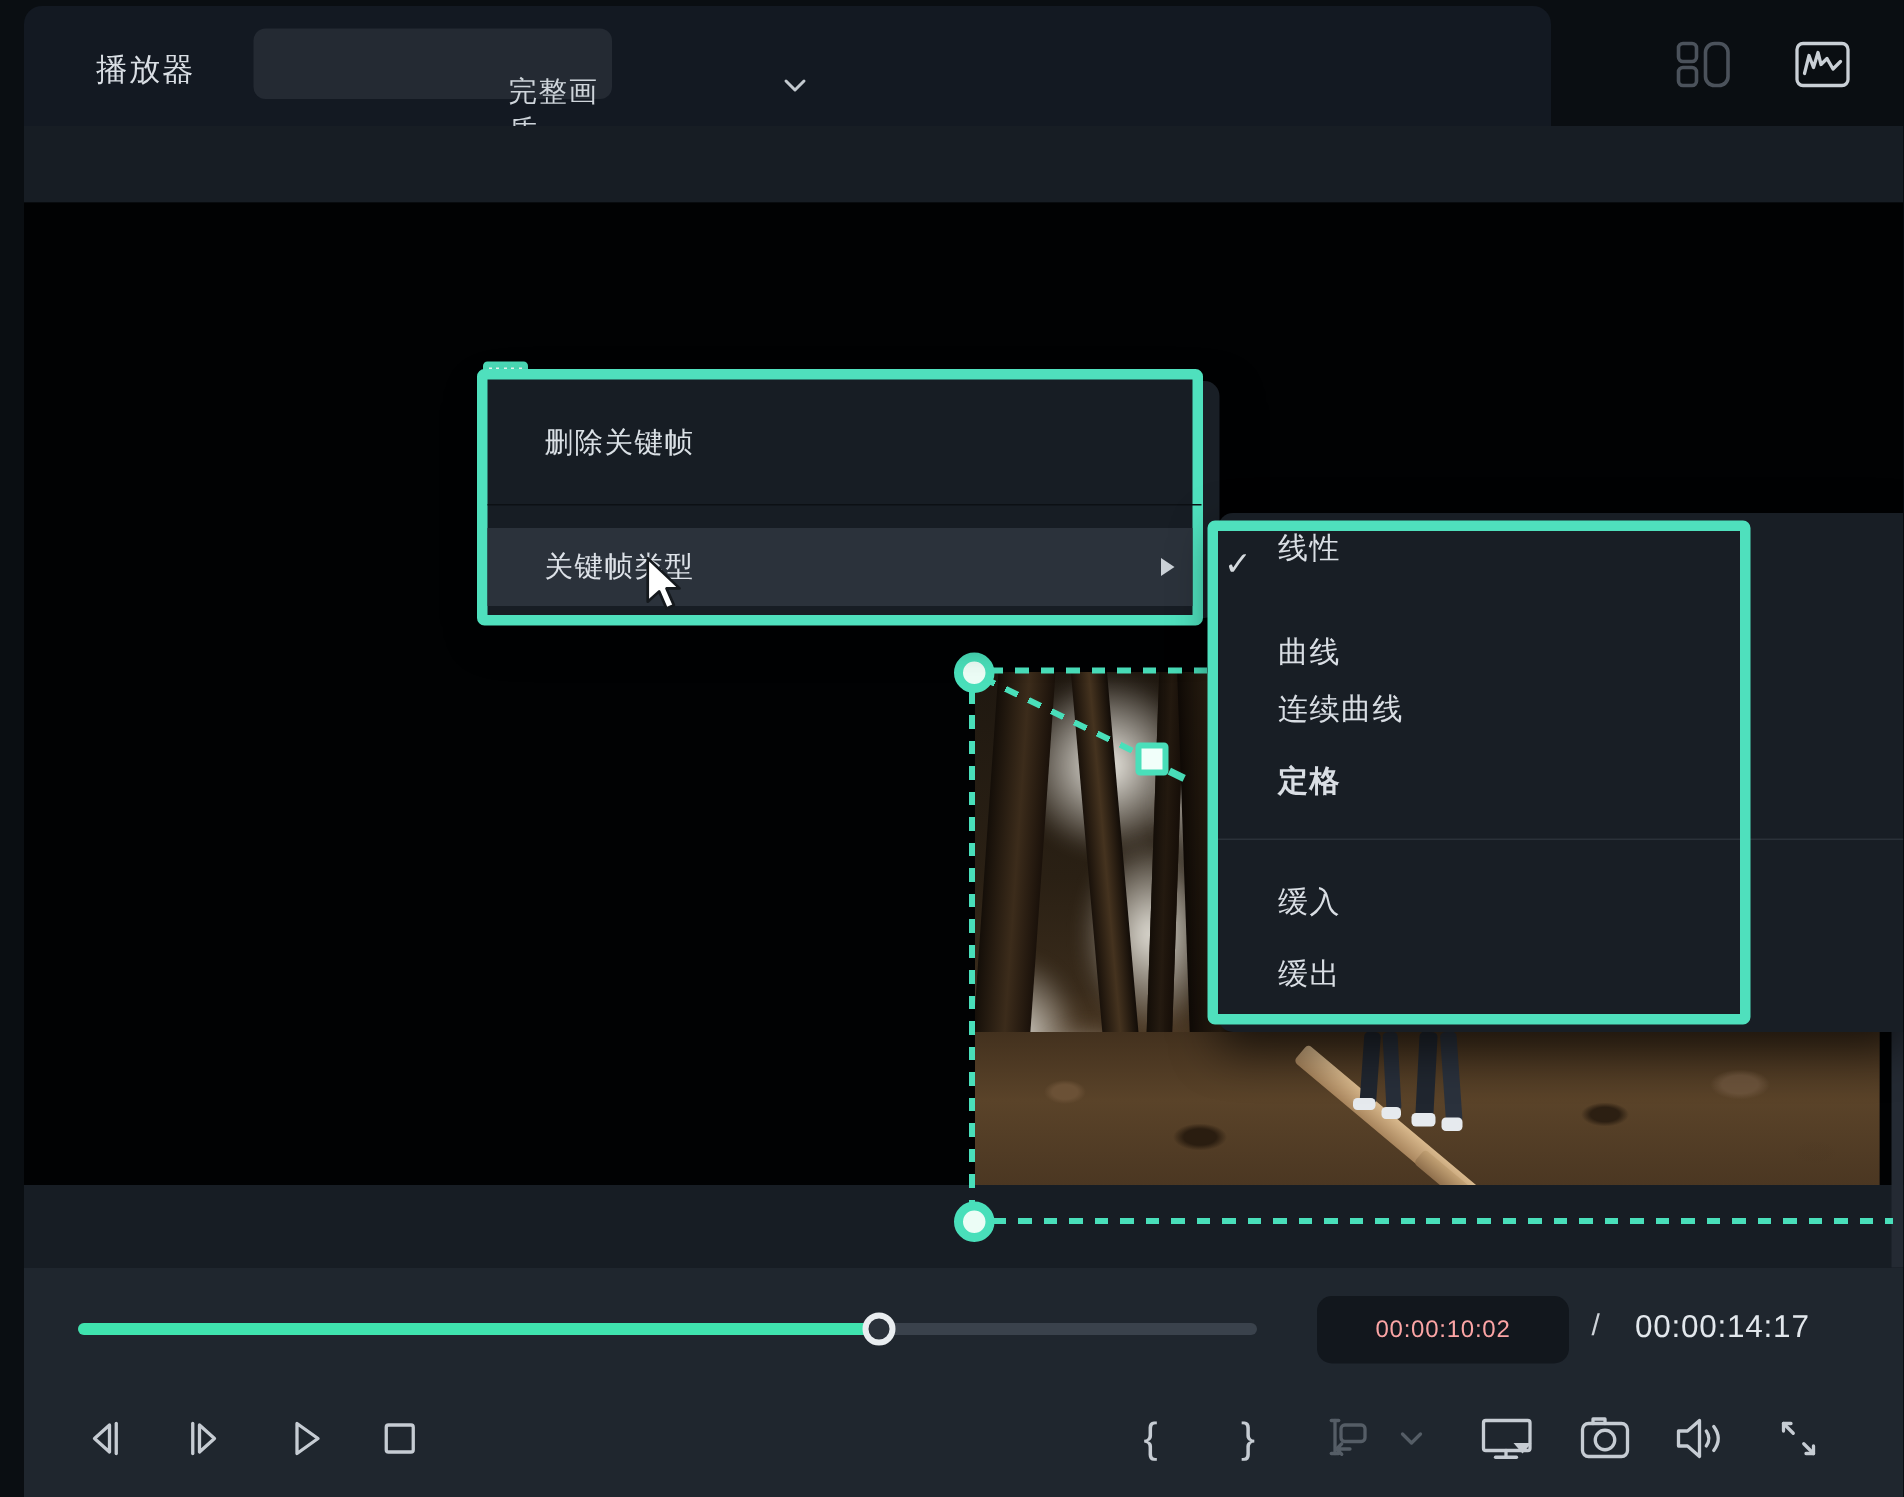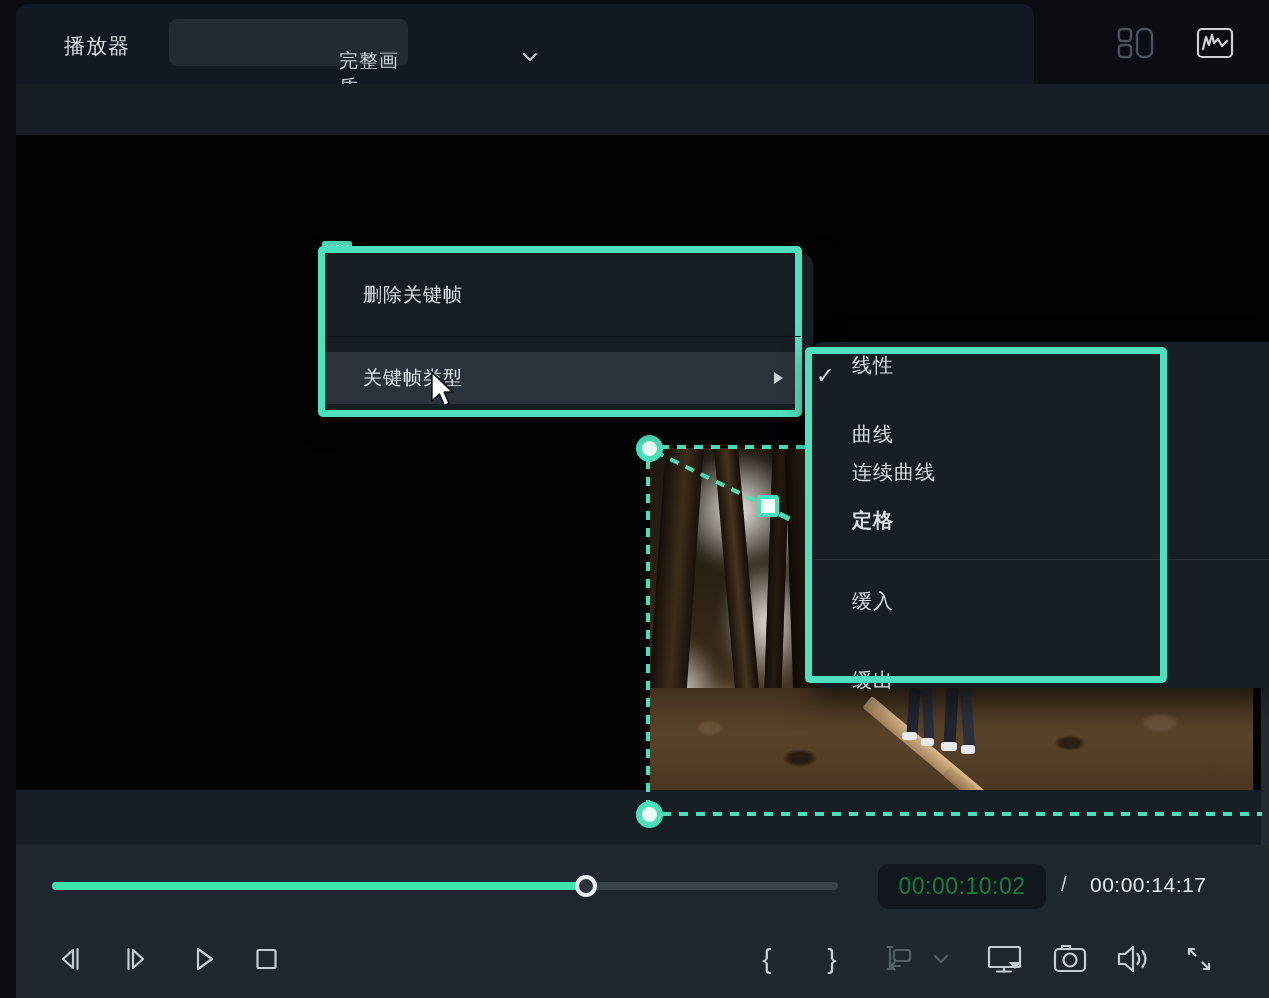--- a/index.html
+++ b/index.html
@@ -102,30 +102,30 @@
     width:0; height:0; border-left:9px solid #ccd2d8; border-top:6px solid rgba(0,0,0,0); border-bottom:6px solid rgba(0,0,0,0); }
 
   
   #submenu-panel { left:812px; top:342px; width:457px; height:346px; background:#181e25;
     border-radius:10px 0 0 10px; box-shadow:0 12px 30px rgba(0,0,0,.6); }
   #submenu-border { left:805px; top:347px; width:362px; height:336px; border:7px solid #4fe0bd; border-radius:5px; }
   .sm-item { position:absolute; left:852px; height:30px; font-size:20px; color:#d9dee4; letter-spacing:1px; cursor:pointer; }
   #check-icon { position:absolute; left:816px; top:363px; font-size:22px; color:#d5dade; }
   #sm-0 { top:352px; } #sm-1 { top:421px;text-align:right; } #sm-2 { top:459px; } #sm-3 { top:507px;font-weight:bold; }
   #sm-divider { left:812px; top:559px; width:457px; height:1px; background:#2a3139; }
-  #sm-4 { top:588px; } #sm-5 { top:667px; }
+  #sm-4 { top:588px; } #sm-5 { top:636px; }
 
   
   #progress-track { left:52px; top:882px; width:786px; height:8px; border-radius:4px; background:#3a424c; cursor:pointer; }
   #progress-fill { position:absolute; left:0; top:0; height:8px; border-radius:4px; background:#3fe3ae; }
   #progress-handle { position:absolute; top:-7px; width:22px; height:22px; margin-left:-11px; border-radius:50%;
     background:#2a313a; border:4px solid #e9edf0; }
   #time-box { left:878px; top:864px; width:168px; height:45px; background:#12171d; border-radius:10px;
     display:flex; align-items:center; justify-content:center; }
-  #current-time { font-size:23px; color:#15803d; letter-spacing:.5px; }
+  #current-time { font-size:16px; color:#fca5a5; letter-spacing:.5px; }
   #time-sep { left:1061px; top:873px; font-size:20px; color:#cdd2d8; }
   #total-duration { left:1090px; top:873px; font-size:21px; color:#e2e7ec; letter-spacing:.5px; }
 
   .ico { color:#c6ccd3; cursor:pointer; }
   .ico.dim { color:#555d66; }
   .brace { position:absolute; top:941px; width:30px; height:36px; font-size:28px; color:#c6ccd3;
     display:flex; align-items:center; justify-content:center; cursor:pointer; }
   svg { display:block; }
 </style>
 </head>

